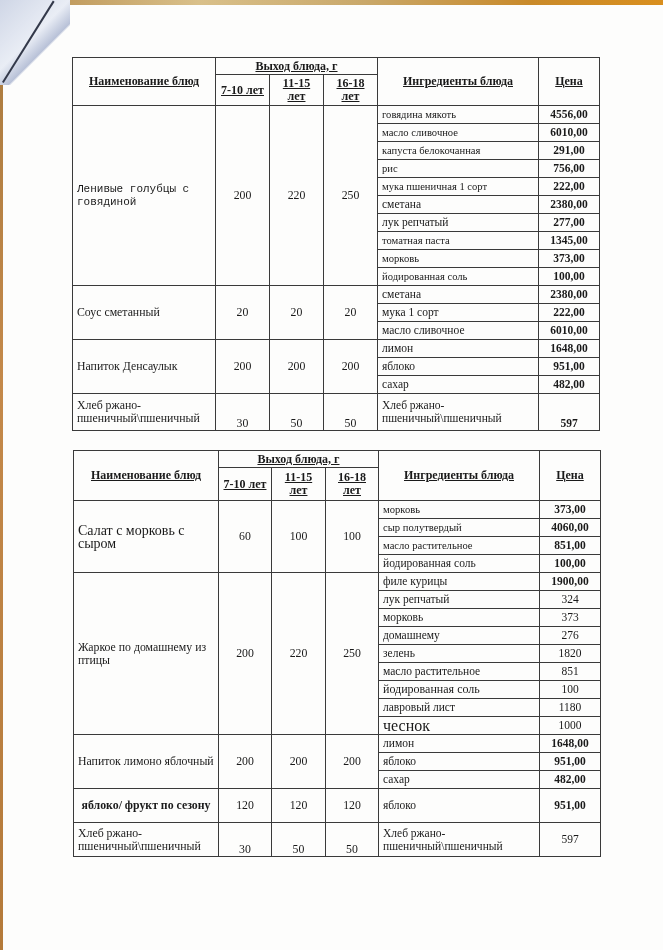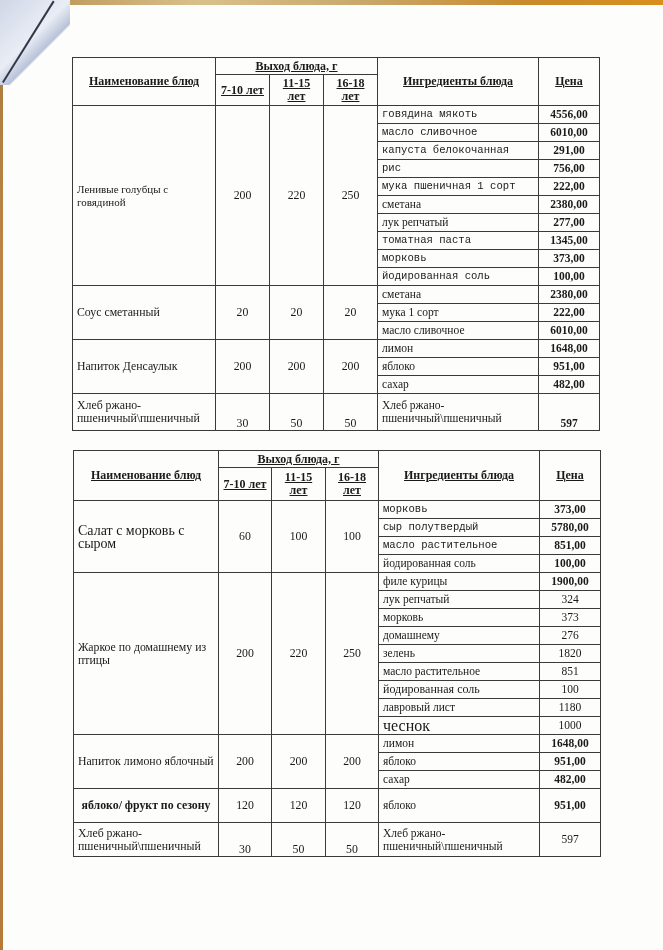--- a/index.html
+++ b/index.html
@@ -37,23 +37,23 @@
     line-height: 13px;
     vertical-align: middle;
     overflow: hidden;
   }
   .doc-table th {
     font-weight: bold; text-align: center; font-size: 12px; text-decoration: underline;
   }
   .num { text-align: center; }
   .price { text-align: center; padding-right: 3px; font-weight: bold; }
   .price-c { text-align: center; }
-  .ing { font-family: Liberation Mono, monospace; font-size: 10.6px; }
+  .ing { font-family: Liberation Serif, serif; font-size: 10.6px; }
   .ing-serif { font-family: "Liberation Serif", serif; font-size: 11.5px; }
-  .dish { font-family: Liberation Serif, serif; font-size: 11px; }
+  .dish { font-family: Liberation Mono, monospace; font-size: 11px; }
   .dish-serif { font-family: "Liberation Serif", serif; font-size: 11.8px; }
   .dish-center { text-align: center; margin-top: 27px; }
   .bottom-align { vertical-align: bottom !important; padding-bottom: 1px; }
   #t1 { left: 72px; top: 57px; width: 527px; }
   #t2 { left: 73px; top: 450px; width: 527px; }
   .r18 { height: 18px; }
 </style>
 </head>
 <body>
 
@@ -199,21 +199,21 @@
   <tr class="r18">
     <td rowspan="4" class="dish-serif" style="font-size:14px">Салат с морковь с сыром</td>
     <td rowspan="4" class="num dish-serif">60</td>
     <td rowspan="4" class="num dish-serif">100</td>
     <td rowspan="4" class="num dish-serif">100</td>
     <td class="ing">морковь</td>
     <td class="price ing-serif">373,00</td>
   </tr>
   <tr class="r18">
         <td class="ing">сыр полутвердый</td>
-        <td class="price ing-serif">5780,00</td>
+        <td class="price ing-serif">4060,00</td>
       </tr>
   <tr class="r18">
         <td class="ing">масло растительное</td>
         <td class="price ing-serif">851,00</td>
       </tr>
   <tr class="r18">
         <td class="ing-serif">йодированная соль</td>
         <td class="price ing-serif">100,00</td>
       </tr>
 

